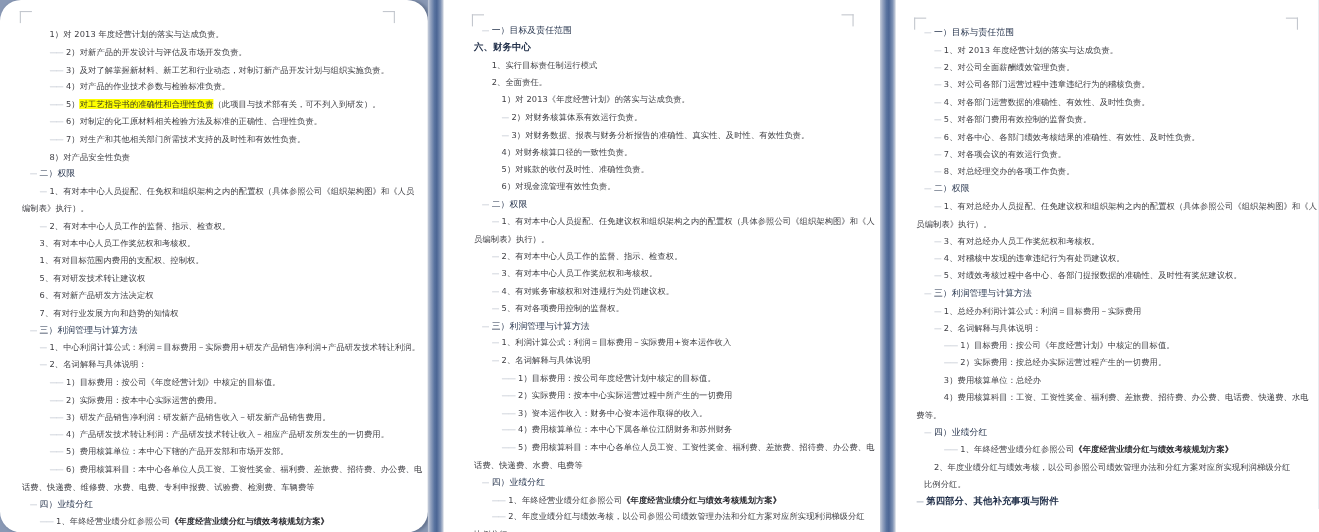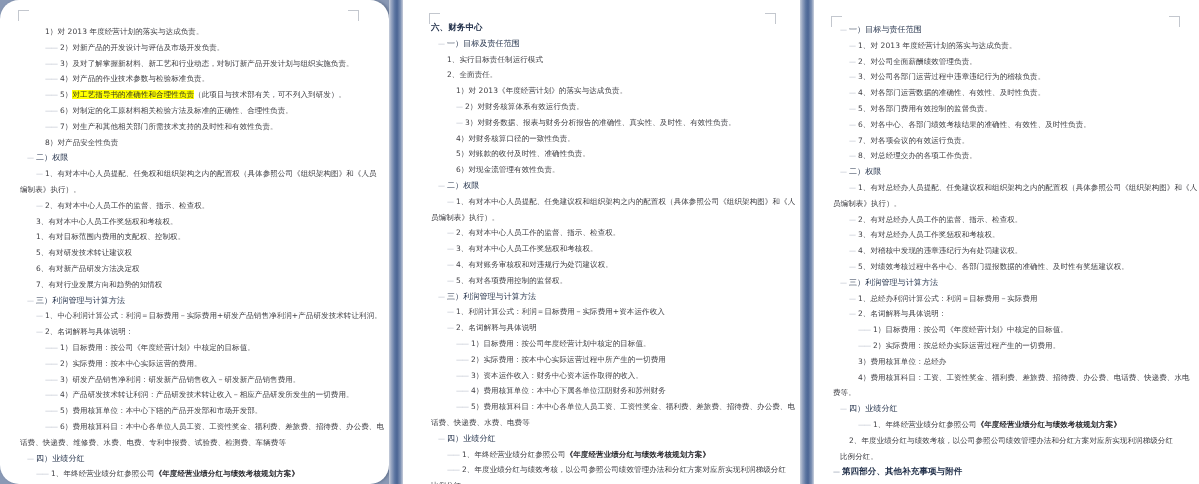--- a/index.html
+++ b/index.html
@@ -83,22 +83,22 @@
         <div class="ln p i2"></div>
       </div>
   </div>
 
   <div class="gap" id="gap-1"></div>
 
   <div class="page" id="page-2">
     <div class="mark ml" style="left:26px;top:13px;"></div>
     <div class="mark mr" style="left:362px;top:13px;"></div>
     <div class="content">
+        <div class="ln h2 i1"><span class="dash">—</span><span>一）目标及责任范围</span></div>
         <div class="ln h1 i0"><span>六、财务中心</span></div>
-        <div class="ln h2 i1"><span class="dash">—</span><span>一）目标及责任范围</span></div>
         <div class="ln p i2"><span>1、实行目标责任制运行模式</span></div>
         <div class="ln p i2"><span>2、全面责任。</span></div>
         <div class="ln p i3"><span>1）对 2013《年度经营计划》的落实与达成负责。</span></div>
         <div class="ln p i3"><span class="dash">—</span><span>2）对财务核算体系有效运行负责。</span></div>
         <div class="ln p i3"><span class="dash">—</span><span>3）对财务数据、报表与财务分析报告的准确性、真实性、及时性、有效性负责。</span></div>
         <div class="ln p i3"><span>4）对财务核算口径的一致性负责。</span></div>
         <div class="ln p i3"><span>5）对账款的收付及时性、准确性负责。</span></div>
         <div class="ln p i3"><span>6）对现金流管理有效性负责。</span></div>
         <div class="ln h2 i1"><span class="dash">—</span><span>二）权限</span></div>
         <div class="ln p i2"><span class="dash">—</span><span>1、有对本中心人员提配、任免建议权和组织架构之内的配置权（具体参照公司《组织架构图》和《人</span></div>
@@ -134,21 +134,20 @@
         <div class="ln p i2"><span class="dash">—</span><span>2、对公司全面薪酬绩效管理负责。</span></div>
         <div class="ln p i2"><span class="dash">—</span><span>3、对公司各部门运营过程中违章违纪行为的稽核负责。</span></div>
         <div class="ln p i2"><span class="dash">—</span><span>4、对各部门运营数据的准确性、有效性、及时性负责。</span></div>
         <div class="ln p i2"><span class="dash">—</span><span>5、对各部门费用有效控制的监督负责。</span></div>
         <div class="ln p i2"><span class="dash">—</span><span>6、对各中心、各部门绩效考核结果的准确性、有效性、及时性负责。</span></div>
         <div class="ln p i2"><span class="dash">—</span><span>7、对各项会议的有效运行负责。</span></div>
         <div class="ln p i2"><span class="dash">—</span><span>8、对总经理交办的各项工作负责。</span></div>
         <div class="ln h2 i1"><span class="dash">—</span><span>二）权限</span></div>
         <div class="ln p i2"><span class="dash">—</span><span>1、有对总经办人员提配、任免建议权和组织架构之内的配置权（具体参照公司《组织架构图》和《人</span></div>
         <div class="ln p i0"><span>员编制表》执行）。</span></div>
-        <div class="ln p i2"><span class="dash">—</span><span>2、有对总经办人员工作的监督、指示、检查权。</span></div>
         <div class="ln p i2"><span class="dash">—</span><span>3、有对总经办人员工作奖惩权和考核权。</span></div>
         <div class="ln p i2"><span class="dash">—</span><span>4、对稽核中发现的违章违纪行为有处罚建议权。</span></div>
         <div class="ln p i2"><span class="dash">—</span><span>5、对绩效考核过程中各中心、各部门提报数据的准确性、及时性有奖惩建议权。</span></div>
         <div class="ln h2 i1"><span class="dash">—</span><span>三）利润管理与计算方法</span></div>
         <div class="ln p i2"><span class="dash">—</span><span>1、总经办利润计算公式：利润＝目标费用－实际费用</span></div>
         <div class="ln p i2"><span class="dash">—</span><span>2、名词解释与具体说明：</span></div>
         <div class="ln p i3"><span class="dash">——</span><span>1）目标费用：按公司《年度经营计划》中核定的目标值。</span></div>
         <div class="ln p i3"><span class="dash">——</span><span>2）实际费用：按总经办实际运营过程产生的一切费用。</span></div>
         <div class="ln p i3"><span>3）费用核算单位：总经办</span></div>
         <div class="ln p i3"><span>4）费用核算科目：工资、工资性奖金、福利费、差旅费、招待费、办公费、电话费、快递费、水电</span></div>

